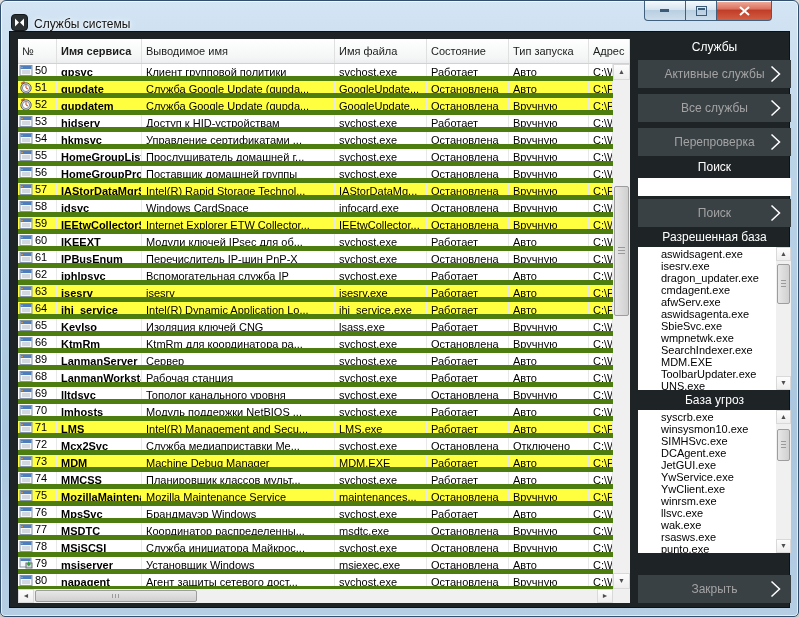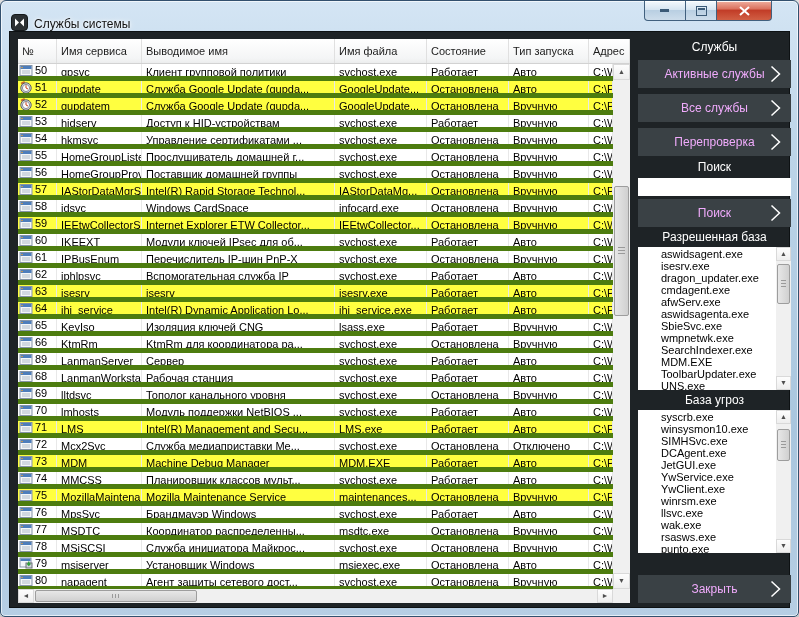--- a/index.html
+++ b/index.html
@@ -22,21 +22,21 @@
   .cap-close { width:55px; border-left:none; border-radius:0 0 4px 0;
     background:linear-gradient(#f0b0a0 0%, #dc7461 40%, #c23d28 50%, #d15f44 100%); }
 
   
   .client { position:absolute; left:8px; right:8px; top:30px; bottom:8px; background:#1e2326; border:1px solid #0d1113; }
 
   
   .table-wrap { position:absolute; left:8px; top:7px; width:612px; height:564px; background:#fff; font-size:11px; }
   .thead { display:flex; height:25px; background:linear-gradient(#ffffff, #f4f5f6 80%, #eceded); border-bottom:1px solid #d2d2d2; }
   .th { padding:6px 0 0 4px; color:#1c1c1c; border-right:1px solid #e0e0e0; white-space:nowrap; overflow:hidden; }
-  .c0{width:39px;} .c1{width:85px;} .c2{width:193px;} .c3{width:92px;} .c4{width:82px;} .c5{width:80px;} .c6{flex:1;}
+  .c0{width:39px;} .c1{width:85px;font-weight:bold;} .c2{width:193px;} .c3{width:92px;} .c4{width:82px;} .c5{width:80px;} .c6{flex:1;}
   .tbody { position:absolute; left:0; top:25px; width:595px; height:525px; overflow:hidden; }
   .tr { display:flex; height:17px; line-height:16px; border-bottom:5px solid #4d7c0f; background:#fff; }
   .tr.hl { background:#ffff40; }
   .td { border-right:1px solid #e8e8e8; padding-left:4px; white-space:nowrap; overflow:hidden; color:#000; }
   .numcell { display:flex; align-items:center; padding-left:1px; }
   .numcell .num { margin-left:2px; }
   .ic { display:none; width:14px; height:13px; flex:0 0 auto; }
   .tr.icon-service .ic-service { display:inline-block; }
   .tr.icon-clock .ic-clock { display:inline-block; }
   .tr.icon-installer .ic-installer { display:inline-block; }
@@ -53,21 +53,21 @@
   .hscroll { position:absolute; left:0; bottom:0; width:595px; height:14px; background:#f0f0f0; }
   .hbtn { position:absolute; top:0; width:16px; height:14px; background:linear-gradient(#fdfdfd,#eeeeee); border:1px solid #d9d9d9; color:#4f4f4f; font-size:7px; text-align:center; line-height:12px; }
   .hbtn.left { left:0; } .hbtn.right { right:0; }
   .hthumb { position:absolute; left:17px; top:1px; width:162px; height:12px; border:1px solid #9d9d9d; border-radius:2px; background:linear-gradient(#e7e7e7,#d0d0d0); }
   .hgrip { position:absolute; top:3px; bottom:3px; left:50%; width:7px; margin-left:-4px; background:repeating-linear-gradient(90deg,#9a9a9a 0 1px, transparent 1px 3px); }
   .corner { position:absolute; right:0; bottom:0; width:17px; height:14px; background:#f0f0f0; }
 
   
   .side { position:absolute; left:628px; top:7px; width:153px; height:564px; font-size:12px; color:#fff; }
   .slabel { position:absolute; left:0; right:0; text-align:center; }
-  .sbtn { position:absolute; left:0; right:0; height:28px; background:#3a4145; color:#f0abfc; display:flex; align-items:center; justify-content:center; cursor:default; }
+  .sbtn { position:absolute; left:0; right:0; height:28px; background:#3a4145; color:#a3a3a3; display:flex; align-items:center; justify-content:center; cursor:default; }
   .sbtn .chev { position:absolute; right:10px; top:5px; }
   .search-input { position:absolute; left:0; right:0; height:18px; background:#fff; border:none; outline:none; font-size:12px; padding:0 4px; }
   .listbox { position:absolute; left:0; right:0; height:143px; background:#fff; color:#000; overflow:hidden; }
   .list-items { position:absolute; left:0; top:1px; right:15px; bottom:0; overflow:hidden;margin-left:20px; }
   .li { font-size:11px; line-height:12px; padding-left:3px; white-space:nowrap; }
   .lscroll { position:absolute; right:0; top:0; width:15px; bottom:0; background:#f0f0f0; }
   .lscroll .sbtn-sq { width:15px; height:14px; line-height:12px; }
   .lthumb { position:absolute; left:1px; width:13px; border:1px solid #9d9d9d; border-radius:2px; background:linear-gradient(90deg,#e7e7e7,#d0d0d0); }
 
   .pos-lbl-services { top:1px; }

